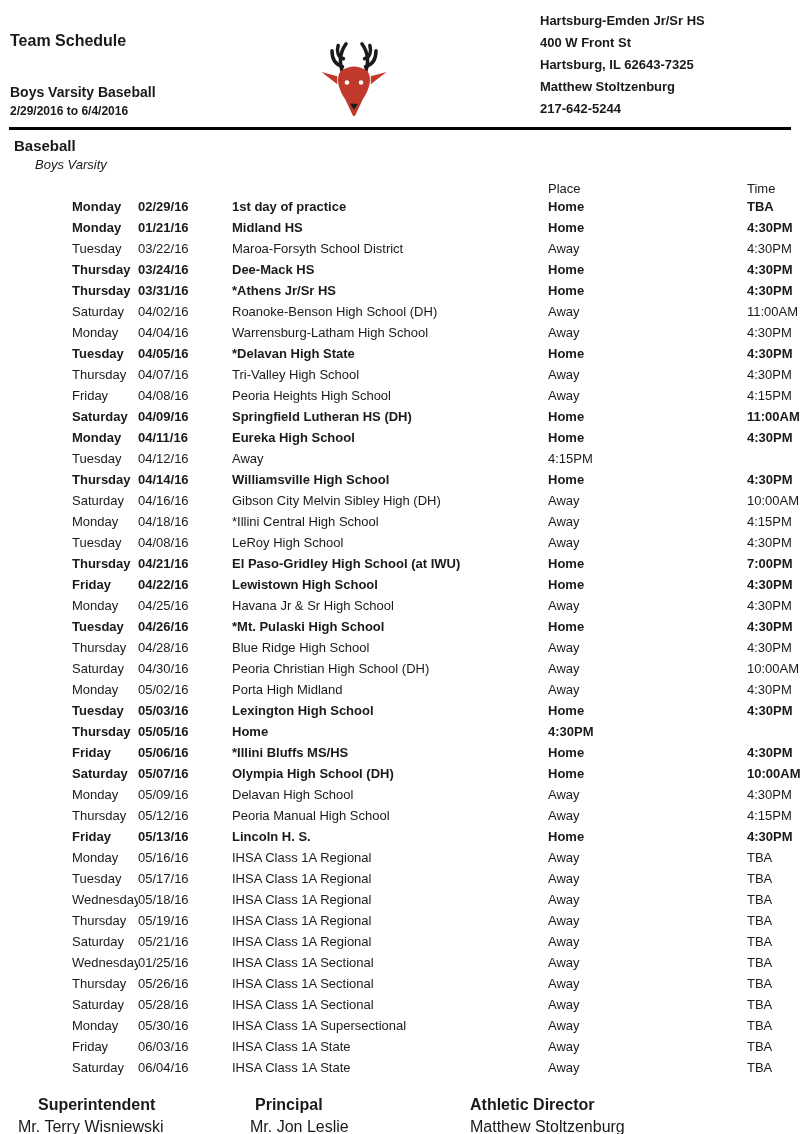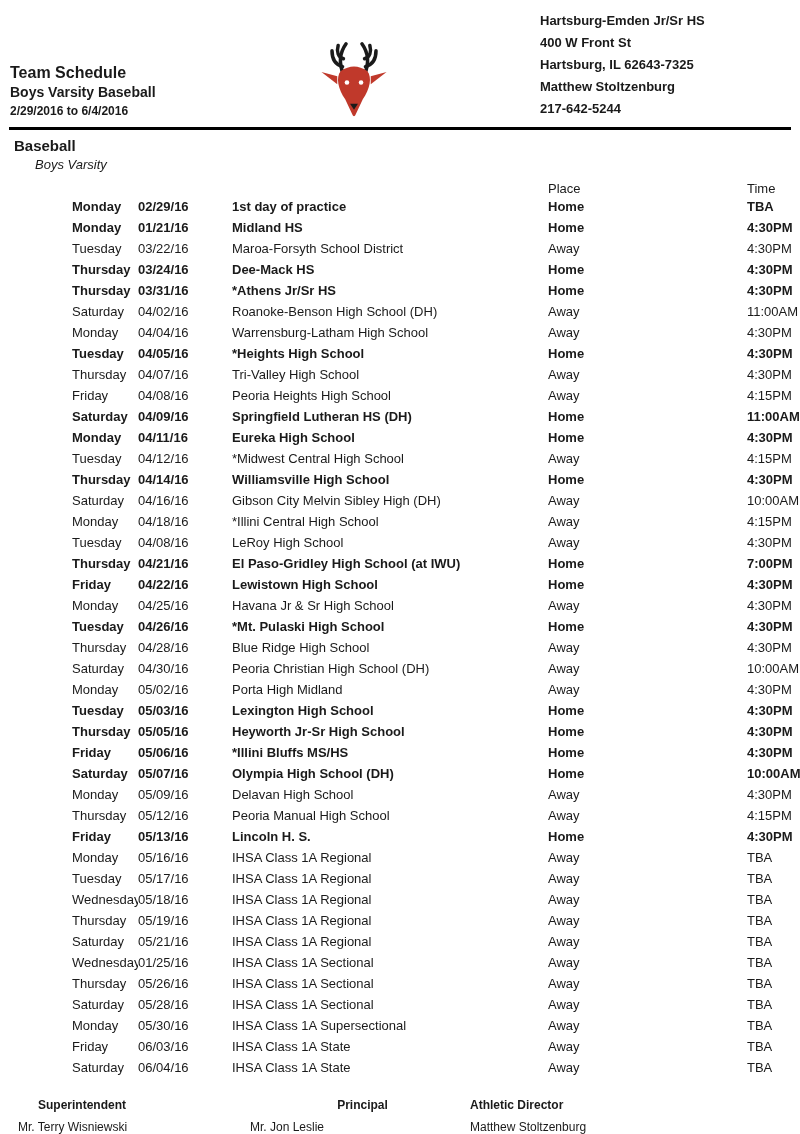--- a/index.html
+++ b/index.html
@@ -18,21 +18,21 @@
   }
 
   
   .header {
     display: flex;
     padding: 10px 10px 0 10px;
     align-items: flex-end;
   }
   .header-left { flex: 0 0 280px; }
   .h-title { font-size: 16px; font-weight: bold; line-height: 21px; }
-  .h-sub   { font-size: 14px; font-weight: bold; line-height: 19px; }
+  .h-sub   { font-size: 14px; font-weight: bold; line-height: 19px; margin-top: 32px; }
   .h-range { font-size: 12px; font-weight: bold; line-height: 18px; }
 
   .header-logo {
     flex: 0 0 250px;
     display: flex;
     justify-content: flex-start;
     padding-left: 20px;
   }
   .header-logo svg { width: 88px; height: 82px; }
 
@@ -65,26 +65,26 @@
   .row.head { height: 14px; line-height: 14px; font-weight: normal; }
   .row.home { font-weight: bold; }
   .cell { overflow: hidden; }
 
   
   .footer {
     margin-top: 20px;
     display: grid;
     grid-template-columns: 232px 220px auto;
     padding-left: 18px;
-    font-size: 12px;
+    font-size: 16px;
   }
   .f-col .f-title { font-weight: bold; line-height: 14px; }
   .f-col .f-name  { font-weight: normal; line-height: 14px; margin-top: 8px; }
   .f-col.c1 .f-title { padding-left: 20px; }
-  .f-col.c2 .f-title { padding-left: 5px; text-align: center; }
+  .f-col.c2 .f-title { padding-left: 5px; }
 </style>
 </head>
 <body>
 
 <div class="page">
 
   <div class="header">
     <div class="header-left">
       <div class="h-title">Team Schedule</div>
       <div class="h-sub">Boys Varsity Baseball</div>
@@ -180,21 +180,21 @@
         <div class="row">
           <div class="cell day">Monday</div>
           <div class="cell date">04/04/16</div>
           <div class="cell event">Warrensburg-Latham High School</div>
           <div class="cell place">Away</div>
           <div class="cell time">4:30PM</div>
         </div>
         <div class="row home">
           <div class="cell day">Tuesday</div>
           <div class="cell date">04/05/16</div>
-          <div class="cell event">*Heights High School</div>
+          <div class="cell event">*Delavan High State</div>
           <div class="cell place">Home</div>
           <div class="cell time">4:30PM</div>
         </div>
         <div class="row">
           <div class="cell day">Thursday</div>
           <div class="cell date">04/07/16</div>
           <div class="cell event">Tri-Valley High School</div>
           <div class="cell place">Away</div>
           <div class="cell time">4:30PM</div>
         </div>
@@ -215,21 +215,20 @@
         <div class="row home">
           <div class="cell day">Monday</div>
           <div class="cell date">04/11/16</div>
           <div class="cell event">Eureka High School</div>
           <div class="cell place">Home</div>
           <div class="cell time">4:30PM</div>
         </div>
         <div class="row">
           <div class="cell day">Tuesday</div>
           <div class="cell date">04/12/16</div>
-          <div class="cell event">*Midwest Central High School</div>
           <div class="cell place">Away</div>
           <div class="cell time">4:15PM</div>
         </div>
         <div class="row home">
           <div class="cell day">Thursday</div>
           <div class="cell date">04/14/16</div>
           <div class="cell event">Williamsville High School</div>
           <div class="cell place">Home</div>
           <div class="cell time">4:30PM</div>
         </div>
@@ -306,21 +305,20 @@
         <div class="row home">
           <div class="cell day">Tuesday</div>
           <div class="cell date">05/03/16</div>
           <div class="cell event">Lexington High School</div>
           <div class="cell place">Home</div>
           <div class="cell time">4:30PM</div>
         </div>
         <div class="row home">
           <div class="cell day">Thursday</div>
           <div class="cell date">05/05/16</div>
-          <div class="cell event">Heyworth Jr-Sr High School</div>
           <div class="cell place">Home</div>
           <div class="cell time">4:30PM</div>
         </div>
         <div class="row home">
           <div class="cell day">Friday</div>
           <div class="cell date">05/06/16</div>
           <div class="cell event">*Illini Bluffs MS/HS</div>
           <div class="cell place">Home</div>
           <div class="cell time">4:30PM</div>
         </div>

